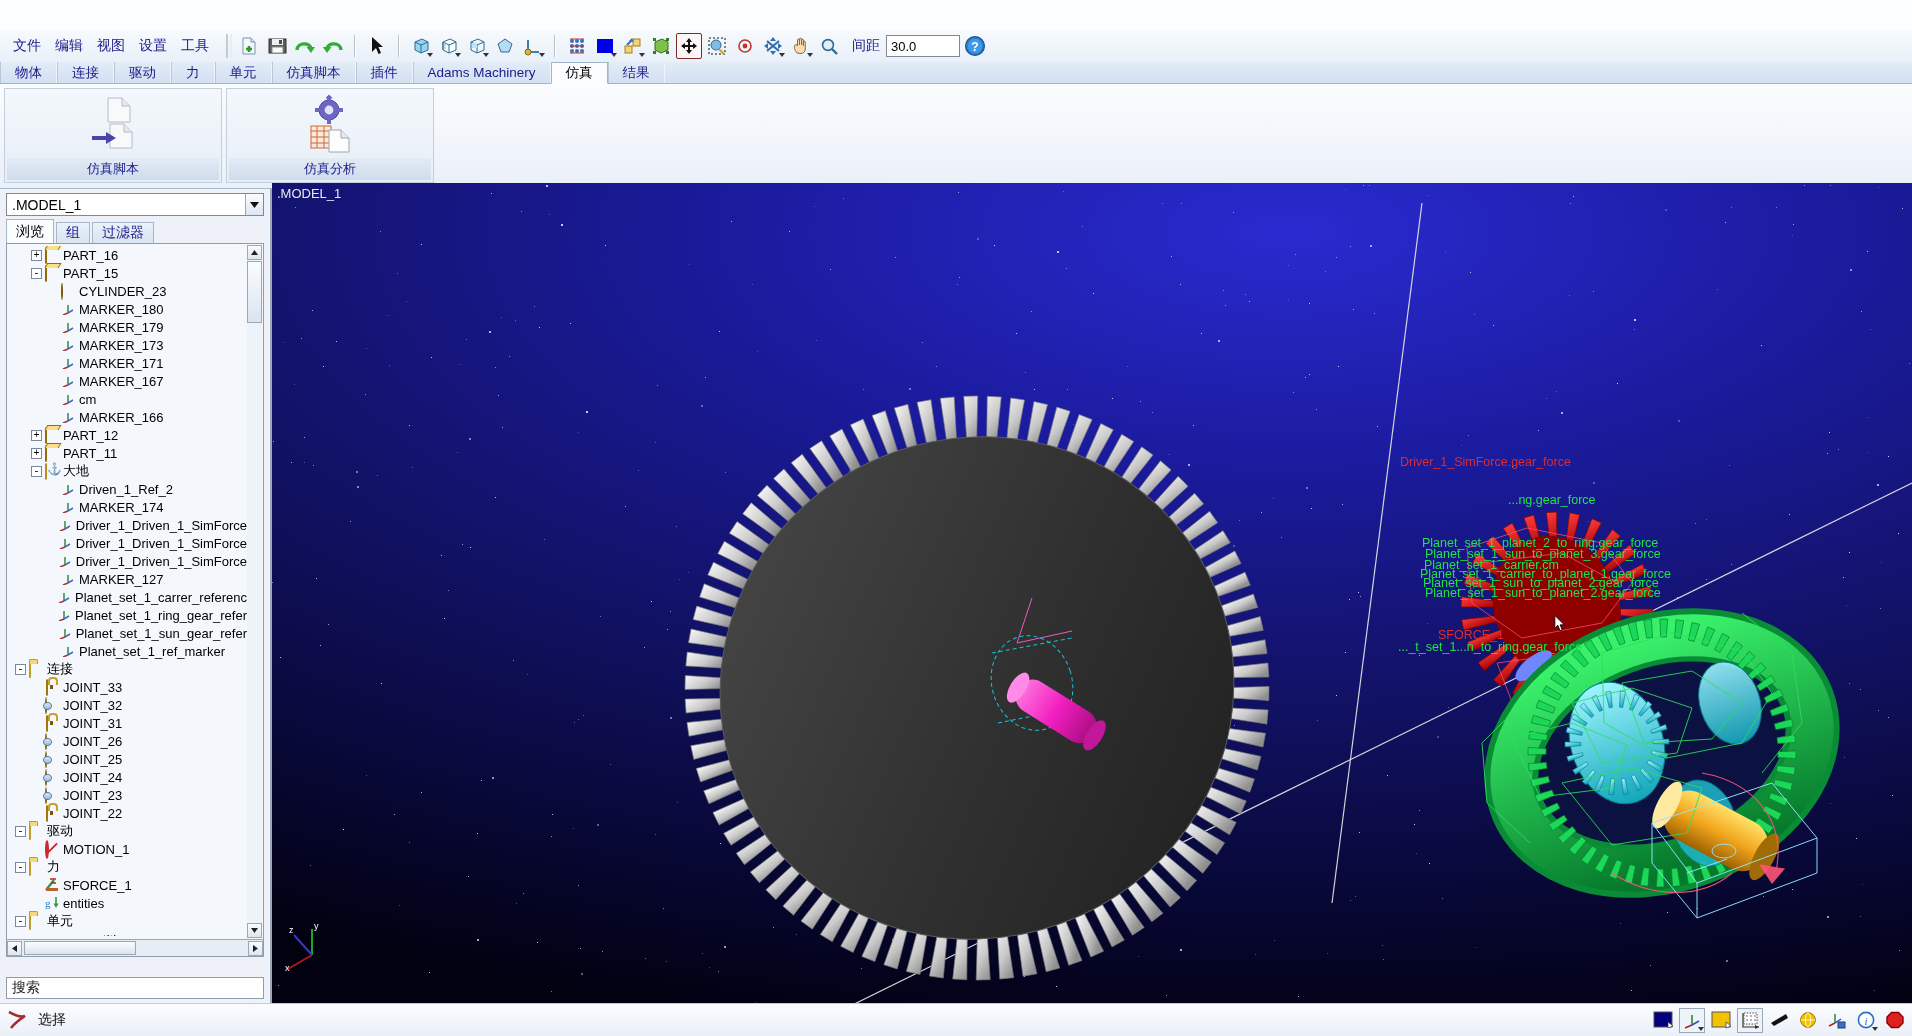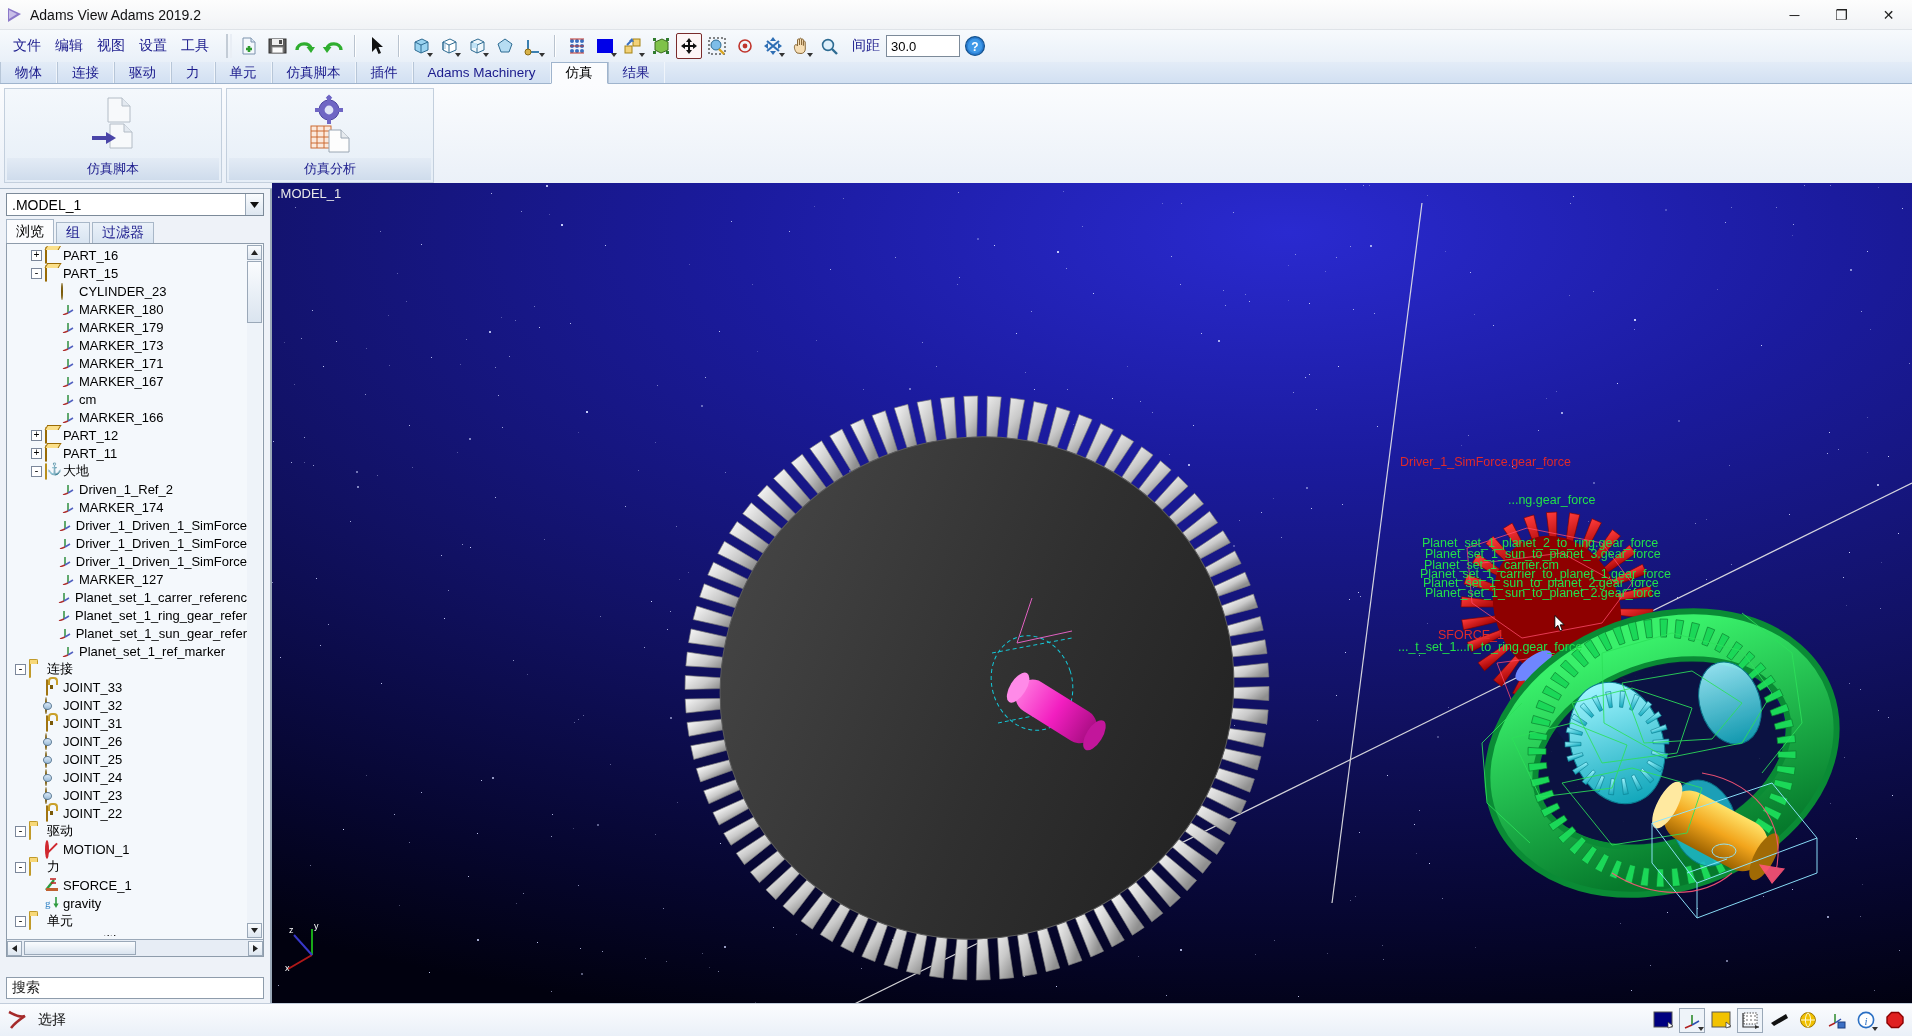--- a/index.html
+++ b/index.html
@@ -159,29 +159,20 @@
   .sb-right { position:absolute; right:4px; top:3px; height:27px; display:flex; align-items:center; gap:3px; }
   .sbtn { width:26px; height:25px; display:flex;align-items:center;justify-content:center;
      border:1px solid transparent; position:relative; }
   .sbtn.sunk { border:1px solid #9aa8b8; background:#eef3f9; }
 </style>
 </head>
 <body>
 
 <div id="app">
 
-  <div class="titlebar">
-    <div class="title-ico"></div>
-    <div class="title-text">Adams View Adams 2019.2</div>
-    <div class="wbtns">
-      <div class="wbtn">─</div>
-      <div class="wbtn">❐</div>
-      <div class="wbtn close">✕</div>
-    </div>
-  </div>
 
   <div class="menurow">
     <div class="menus" id="menubar">
         <div class="menu-item">文件</div>
         <div class="menu-item">编辑</div>
         <div class="menu-item">视图</div>
         <div class="menu-item">设置</div>
         <div class="menu-item">工具</div>
       </div>
     <div class="tb-grip"></div>
@@ -732,21 +723,21 @@
             <span class="tlbl">SFORCE_1</span>
           </div>
           <div class="trow">
             <span class="ind" style="width: 24px;"></span>
             <span class="dot"></span>
             <span class="ico"><span class="ic-grav"><svg width="15" height="13" viewBox="0 0 15 13">
                   <text x="0" y="11" font-size="11" fill="#2a7fc4" font-family="Liberation Serif">g</text>
                   <path d="M11 1 L11 10" stroke="#2f9b3f" stroke-width="1.6"></path>
                   <path d="M11 12 L8.4 7.6 L13.6 7.6 Z" fill="#2f9b3f"></path>
                 </svg></span></span>
-            <span class="tlbl">gravity</span>
+            <span class="tlbl">entities</span>
           </div>
           <div class="trow">
             <span class="ind" style="width: 8px;"></span>
             <span class="tog">-</span>
             <span class="ico"><span class="ic-folder"></span></span>
             <span class="tlbl">单元</span>
           </div>
           <div class="trow">
             <span class="ind" style="width: 24px;"></span>
             <span class="dot"></span>

